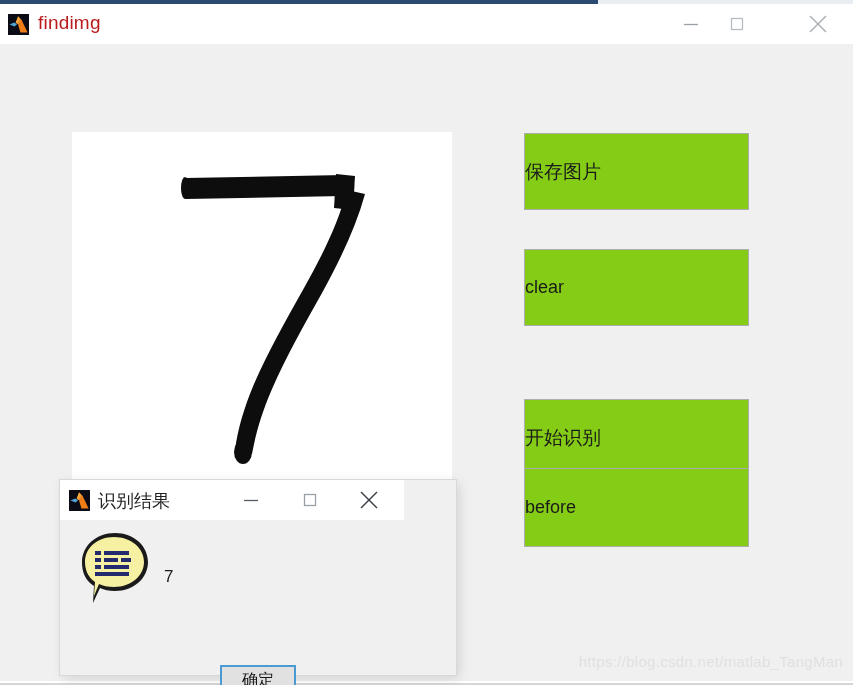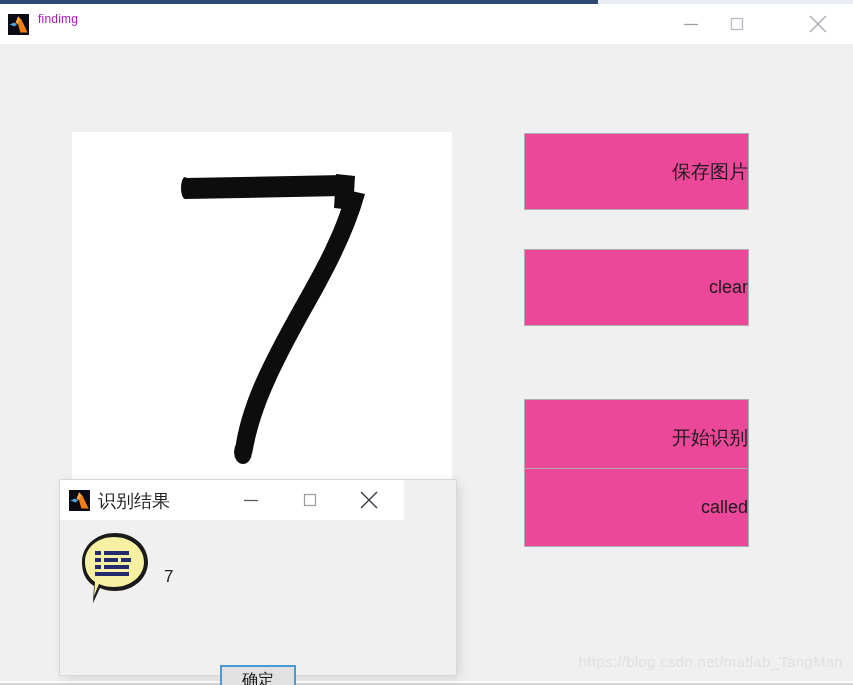--- a/index.html
+++ b/index.html
@@ -34,43 +34,43 @@
     position:absolute;left:0;top:0;width:853px;height:40px;
     background:#ffffff;
   }
   #main-titlebar .app-icon{
     position:absolute;left:8px;top:10px;width:21px;height:21px;
     background:#0a0a14;border-radius:1px;overflow:hidden;
   }
   .matlab-glyph{position:absolute;left:0;top:0;width:100%;height:100%;}
   #main-titlebar .title-text{
     position:absolute;left:38px;top:8px;
-    font-size:12px;color:#a21caf;letter-spacing:.2px;
+    font-size:19px;color:#b91c1c;letter-spacing:.2px;
   }
   .win-ctrl{
     position:absolute;top:0;width:46px;height:40px;cursor:default;
   }
   .win-ctrl svg{position:absolute;left:50%;top:50%;transform:translate(-50%,-50%);}
   #main-min{right:139px;}
   #main-max{right:93px;}
   #main-close{right:12px;}
 
   
   #draw-canvas{
     position:absolute;left:72px;top:128px;width:380px;height:353px;
     background:#ffffff;
   }
   #draw-canvas svg{display:block;}
 
   
   .ui-button{
     position:absolute;left:524px;width:225px;
-    background:#ec4899;border:1px solid #adadad;
+    background:#84cc16;border:1px solid #adadad;
     box-sizing:border-box;
-    display:flex;align-items:center;justify-content:flex-end;
+    display:flex;align-items:center;justify-content:flex-start;
     color:#1b1b1b;cursor:default;
   }
   #btn-save{top:129px;height:77px;font-size:19px;}
   #btn-clear{top:245px;height:77px;font-size:18px;}
   #btn-recognize{top:359px;height:77px;font-size:19px;margin-top:36px;}
   #btn-train{top:464px;height:79px;font-size:18px;}
 
   
   #result-dialog{
     position:absolute;left:60px;top:480px;width:396px;height:195px;
@@ -182,21 +182,21 @@
   <div class="ui-button" id="btn-save">
     <span>保存图片</span>
   </div>
   <div class="ui-button" id="btn-clear">
     <span>clear</span>
   </div>
   <div class="ui-button" id="btn-recognize">
     <span>开始识别</span>
   </div>
   <div class="ui-button" id="btn-train">
-    <span>called</span>
+    <span>before</span>
   </div>
 
 </div>
 
 <div id="result-dialog">
 
   <div id="dialog-titlebar">
     <div class="app-icon">
       <svg class="matlab-glyph" viewBox="0 0 21 21" xmlns="http://www.w3.org/2000/svg">
         <rect width="21" height="21" fill="#0b0b16"></rect>

